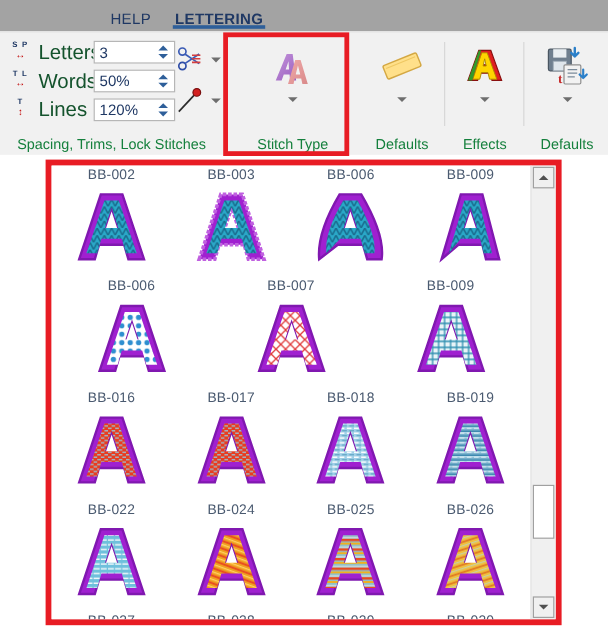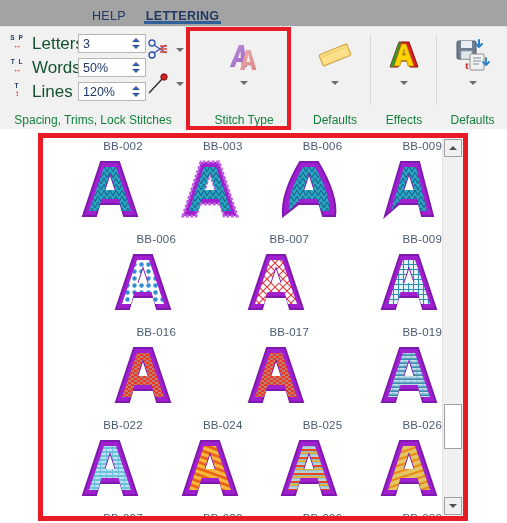--- a/index.html
+++ b/index.html
@@ -116,21 +116,21 @@
     box-sizing:border-box;border:5px solid #e81c24;background:#ffffff;
   }
   .gallery{
     position:absolute;left:0;top:0;right:21px;bottom:0;
     background:#ffffff;overflow:hidden;
   }
   .grow{
     position:absolute;left:0;right:0;height:93px;
     display:flex;
   }
-  .cell{flex:1;display:flex;flex-direction:column;align-items:flex-end;}
+  .cell{flex:1;display:flex;flex-direction:column;align-items:center;}
   .cell .cap{
     font-size:11.5px;color:#4a5a70;height:16px;line-height:16px;
     letter-spacing:.2px;
   }
   .cell .art{height:70px;display:flex;align-items:flex-start;justify-content:center;}
   
   .sbar{
     position:absolute;right:0;top:0;bottom:0;width:21px;background:#f0f0f0;
     border-left:1px solid #e3e3e3;box-sizing:border-box;
   }
@@ -436,20 +436,36 @@
       <div class="cell">
         <div class="cap">BB-017</div>
         <div class="art">
           <svg width="66" height="70" viewBox="0 0 66 70">
           <path d="M6 62 L24 8 L42 8 L60 62 L47 62 L43.5 50 L22.5 50 L19 62 Z M26 40 L40 40 L33 19 Z" fill="#a020d0" stroke="#8018b0" stroke-width="2"></path>
           <path d="M12 57 L27 13 L39 13 L54 57 L45 57 L41.5 45 L24.5 45 L21 57 Z M27.5 36 L38.5 36 L33 19 Z" fill="url(#p5)"></path>
           </svg>
         </div>
       </div>
       <div class="cell">
+        <div class="cap">BB-018</div>
+        <div class="art">
+          <svg width="66" height="70" viewBox="0 0 66 70">
+              <defs>
+            <pattern id="p6" width="6" height="4" patternUnits="userSpaceOnUse">
+                  <rect width="6" height="4" fill="#9fd0e8"></rect>
+                  <path d="M0 1 h4" stroke="#ffffff" stroke-width="1.2"></path>
+                  <path d="M2 3 h4" stroke="#5a9fc0" stroke-width="0.9"></path>
+                </pattern>
+          </defs>
+          <path d="M6 62 L24 8 L42 8 L60 62 L47 62 L43.5 50 L22.5 50 L19 62 Z M26 40 L40 40 L33 19 Z" fill="#a020d0" stroke="#8018b0" stroke-width="2"></path>
+          <path d="M12 57 L27 13 L39 13 L54 57 L45 57 L41.5 45 L24.5 45 L21 57 Z M27.5 36 L38.5 36 L33 19 Z" fill="url(#p6)"></path>
+          </svg>
+        </div>
+      </div>
+      <div class="cell">
         <div class="cap">BB-019</div>
         <div class="art">
           <svg width="66" height="70" viewBox="0 0 66 70">
               <defs>
             <linearGradient id="g7" x1="0" y1="0" x2="0" y2="1">
                   <stop offset="0" stop-color="#bfe2f0"></stop>
                   <stop offset="1" stop-color="#2f7fa8"></stop>
                 </linearGradient>
             <pattern id="p7" width="6" height="4" patternUnits="userSpaceOnUse">
                   <rect width="6" height="4" fill="url(#g7)"></rect>

